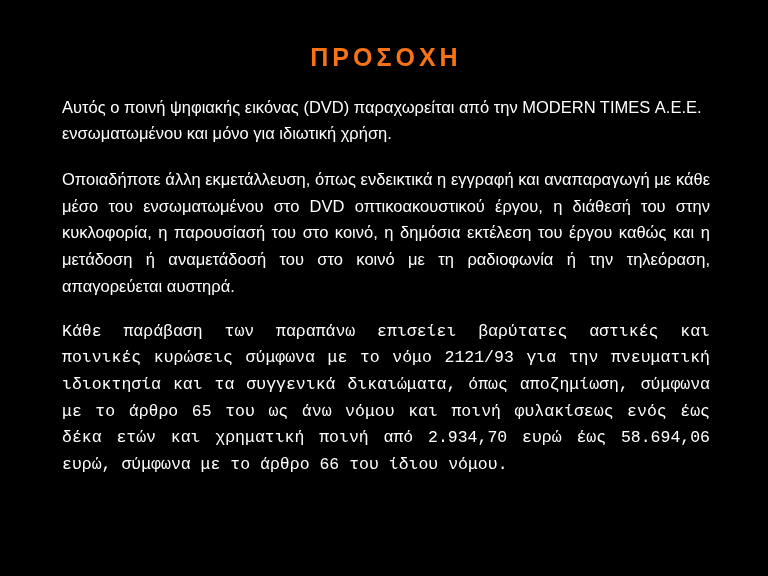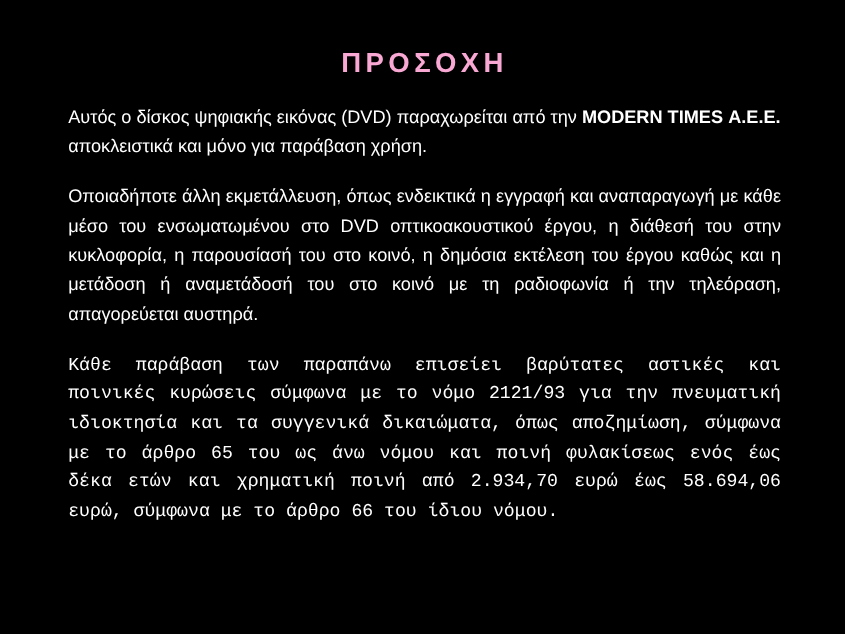--- a/index.html
+++ b/index.html
@@ -20,21 +20,21 @@
     background: #000000;
     box-sizing: border-box;
   }
   .content {
     position: absolute;
     left: 62px;
     top: 44px;
     width: 648px;
   }
   .title {
-    color: #f9a8d4;
+    color: #f97316;
     font-size: 25px;
     font-weight: bold;
     letter-spacing: 4px;
     text-align: center;
     margin: 0 0 22px 0;
     line-height: 1.1;
   }
   .para {
     color: #ffffff;
     font-size: 16.5px;
@@ -44,37 +44,37 @@
     text-justify: inter-word;
   }
   .para.first {
     text-align: left;
   }
   .para:last-child {
     margin-bottom: 0;
     font-family: Liberation Mono, monospace;
   }
   .strong {
-    font-weight: bold;
+    font-weight: normal;
     text-align: right;
   }
   .para-inline {
     display: inline;
   }
 </style>
 </head>
 <body>
 
 <div class="screen">
   <div class="content">
 
     <h1 class="title">ΠΡΟΣΟΧΗ</h1>
 
     <p class="para first">
-      <span class="para-inline">Αυτός ο δίσκος ψηφιακής εικόνας (DVD) παραχωρείται από την </span><span class="para-inline strong">MODERN TIMES Α.Ε.Ε.</span><span class="para-inline"> αποκλειστικά και μόνο για παράβαση χρήση.</span>
+      <span class="para-inline">Αυτός ο ποινή ψηφιακής εικόνας (DVD) παραχωρείται από την </span><span class="para-inline strong">MODERN TIMES Α.Ε.Ε.</span><span class="para-inline"> ενσωματωμένου και μόνο για ιδιωτική χρήση.</span>
     </p>
 
     <p class="para">Οποιαδήποτε άλλη εκμετάλλευση, όπως ενδεικτικά η εγγραφή και αναπαραγωγή με κάθε μέσο του ενσωματωμένου στο DVD οπτικοακουστικού έργου, η διάθεσή του στην κυκλοφορία, η παρουσίασή του στο κοινό, η δημόσια εκτέλεση του έργου καθώς και η μετάδοση ή αναμετάδοσή του στο κοινό με τη ραδιοφωνία ή την τηλεόραση, απαγορεύεται αυστηρά.</p>
 
     <p class="para">Κάθε παράβαση των παραπάνω επισείει βαρύτατες αστικές και ποινικές κυρώσεις σύμφωνα με το νόμο 2121/93 για την πνευματική ιδιοκτησία και τα συγγενικά δικαιώματα, όπως αποζημίωση, σύμφωνα με το άρθρο 65 του ως άνω νόμου και ποινή φυλακίσεως ενός έως δέκα ετών και χρηματική ποινή από 2.934,70 ευρώ έως 58.694,06 ευρώ, σύμφωνα με το άρθρο 66 του ίδιου νόμου.</p>
 
   </div>
 </div>
 
 </body></html>

